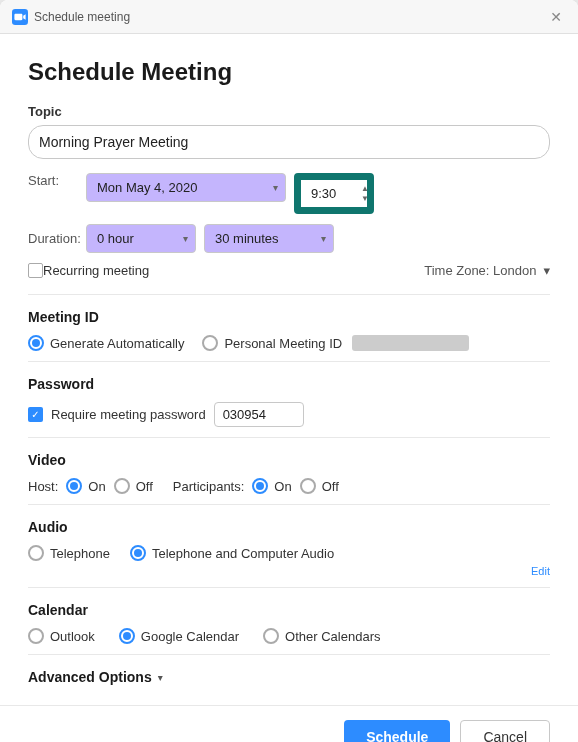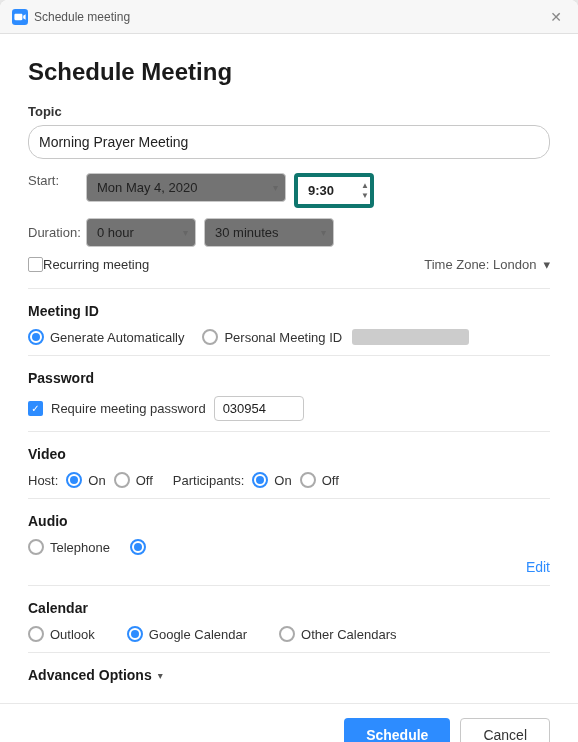--- a/index.html
+++ b/index.html
@@ -98,45 +98,44 @@
       align-items: center;
     }
     .select-box {
       appearance: none;
       -webkit-appearance: none;
       border: 1px solid #c8c8c8;
       border-radius: 4px;
       padding: 6px 28px 6px 10px;
       font-size: 13px;
       color: #222;
-      background: #737373;
+      background: #c4b5fd;
       cursor: pointer;
       outline: none;
     }
     .select-arrow {
       position: absolute;
       right: 8px;
       pointer-events: none;
       color: #666;
       font-size: 10px;
     }
     .date-select { width: 200px; }
     .time-wrapper {
       position: relative;
       margin-left: 8px;
     }
     .time-input {
-      border: 4px solid #0f766e;
+      border: 7px solid #0f766e;
       border-radius: 4px;
       padding: 6px 22px 6px 10px;
       font-size: 13px;
       color: #222;
       width: 80px;
       outline: none;
-      font-weight: bold;
     }
     .time-spinners {
       position: absolute;
       right: 2px;
       top: 0;
       bottom: 0;
       display: flex;
       flex-direction: column;
       justify-content: center;
     }
@@ -305,29 +304,29 @@
       margin-top: 6px;
       flex-wrap: wrap;
     }
     .edit-link {
       display: flex;
       justify-content: flex-end;
       margin-top: 4px;
     }
     .edit-link a {
       color: #2D8CFF;
-      font-size: 14px;
+      font-size: 11px;
       cursor: pointer;
       text-decoration: none;
     }
 
     .calendar-row {
       display: flex;
       align-items: center;
-      gap: 32px;
+      gap: 24px;
       margin-top: 6px;
     }
 
     .advanced-row {
       display: flex;
       align-items: center;
       gap: 6px;
       margin-top: 4px;
       cursor: pointer;
     }
@@ -504,20 +503,21 @@
 
     
     <div class="section-title">Audio</div>
     <div class="audio-row">
       <div class="radio-option">
         <div class="radio-custom"></div>
         <span class="radio-label">Telephone</span>
       </div>
       <div class="radio-option">
         <div class="radio-custom checked"></div>
+        <span class="radio-label">Telephone and Computer Audio</span>
       </div>
     </div>
     <div class="edit-link">
       <a>Edit</a>
     </div>
 
     <hr class="divider">
 
     
     <div class="section-title">Calendar</div>

